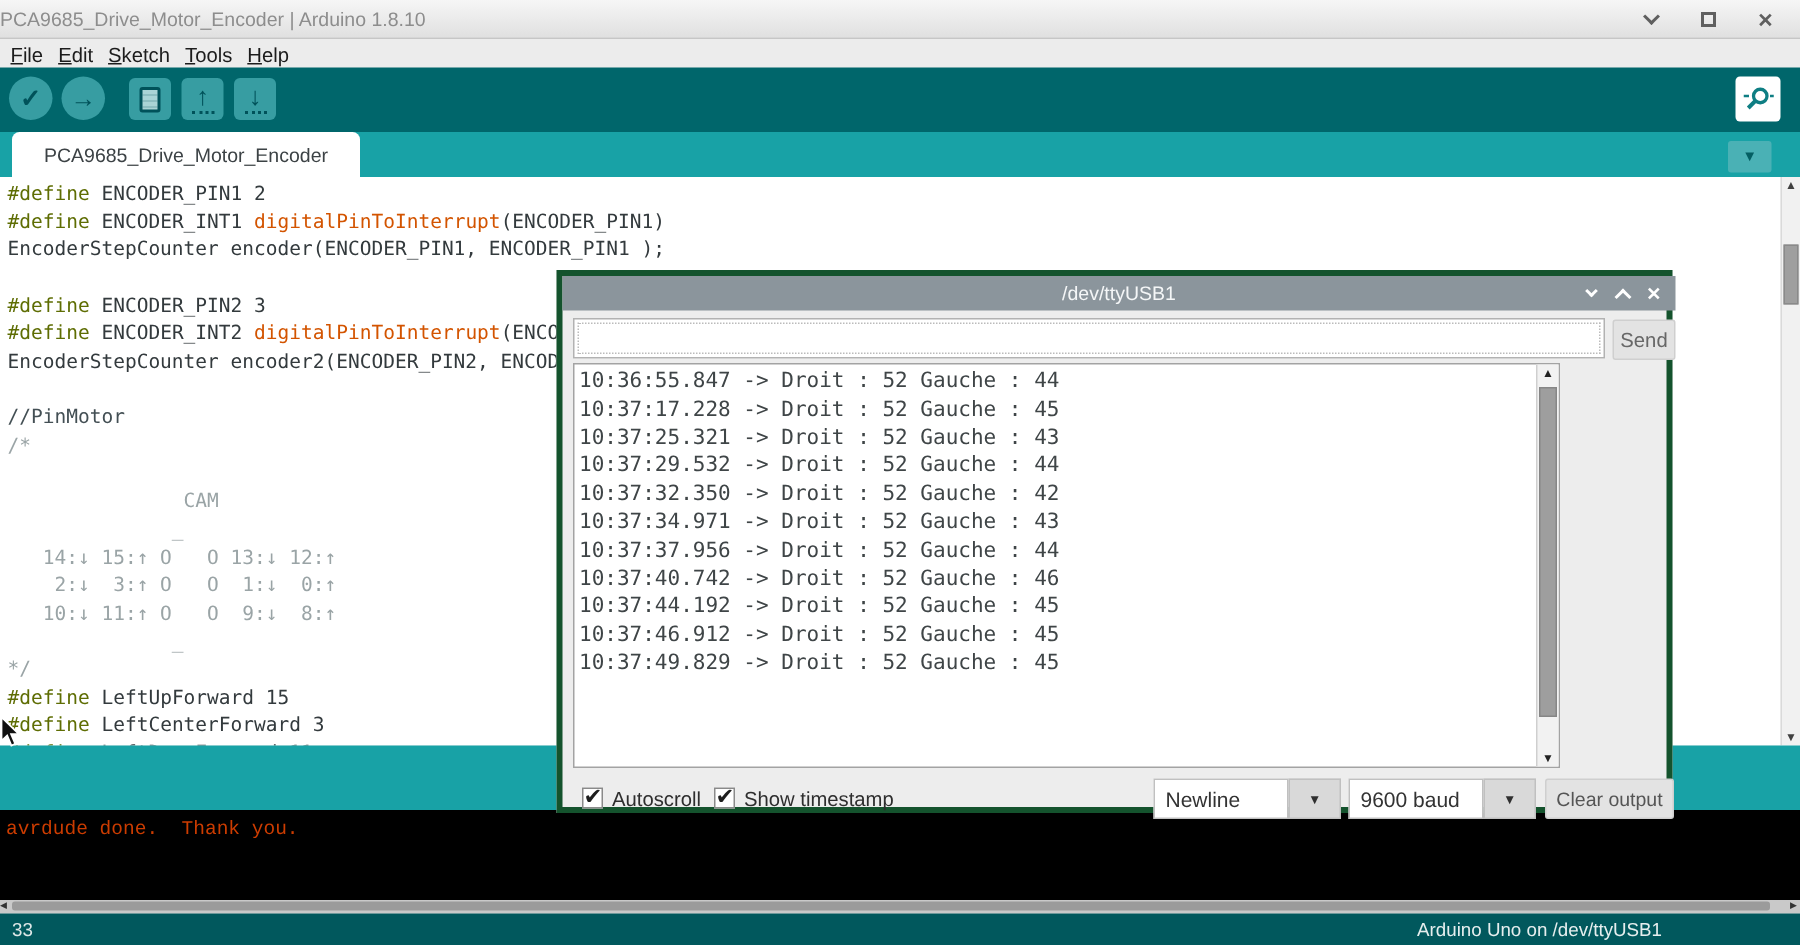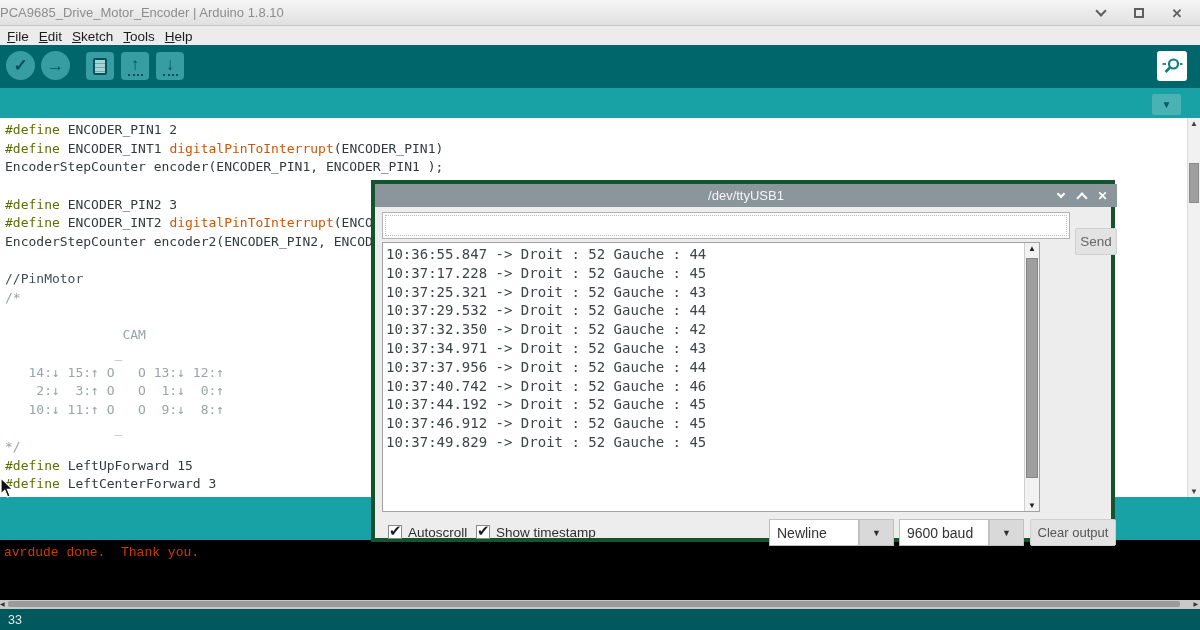--- a/index.html
+++ b/index.html
@@ -89,21 +89,21 @@
     border:4px solid #14532d;z-index:10}
   .sm-titlebar{position:absolute;left:0;top:0;width:742px;height:23px;background:#8b959c;
     display:flex;align-items:center;justify-content:center}
   .sm-title{font-size:13px;color:#f4f6f7}
   .sm-ctrls{position:absolute;right:9px;top:0;height:23px;display:flex;align-items:center;gap:10px}
   .sm-wc{display:flex;align-items:center;justify-content:center;width:11px;height:11px;cursor:pointer}
   .sm-chev-down{width:6px;height:6px;border-right:2px solid #fff;border-bottom:2px solid #fff;transform:rotate(45deg);margin-top:-3px}
   .sm-closex{font-size:12px;font-weight:bold;color:#fff;line-height:1}
   .sm-input{position:absolute;left:7px;top:28px;width:688px;height:27px;background:#fff;
     border:1px solid #b2b2b2;outline:1px dotted #bbb;outline-offset:-4px;font-size:13px;padding:0 6px;color:#333}
-  .sm-send{position:absolute;left:700px;top:44px;width:42px;height:27px;background:#e3e3e3;
+  .sm-send{position:absolute;left:700px;top:29px;width:42px;height:27px;background:#e3e3e3;
     border:1px solid #cfcfcf;border-radius:2px;font-size:13.5px;color:#676767;
     display:flex;align-items:center;justify-content:center;cursor:pointer}
   .sm-output{position:absolute;left:7px;top:58px;width:658px;height:270px;background:#fff;border:1px solid #a3a3a3}
   #sm-lines{position:absolute;left:3px;top:2px;font-family:"DejaVu Sans Mono",monospace;
     font-size:14px;line-height:18.8px;color:#3f4547;white-space:pre}
   .sm-vscroll{position:absolute;right:0;top:0;width:15px;height:268px;background:#f2f2f2;border-left:1px solid #cfcfcf}
   .smv-up{position:absolute;top:1px;left:0;width:14px;text-align:center;font-size:8px;color:#222;cursor:pointer}
   .smv-down{position:absolute;bottom:1px;left:0;width:14px;text-align:center;font-size:8px;color:#222;cursor:pointer}
   .smv-thumb{position:absolute;left:1px;top:15px;width:12px;height:220px;background:#9e9e9e;border:1px solid #868686;cursor:grab}
   .sm-bottom{position:absolute;left:0;top:328px;width:742px;height:33px}
@@ -172,20 +172,21 @@
         <circle cx="12.5" cy="9" r="4.5" fill="none" stroke="#0e7e83" stroke-width="2.2"></circle>
         <line x1="9" y1="12.5" x2="4.5" y2="17" stroke="#0e7e83" stroke-width="2.6"></line>
         <line x1="1.5" y1="9" x2="5" y2="9" stroke="#0e7e83" stroke-width="1.8"></line>
         <line x1="19" y1="9" x2="21.5" y2="9" stroke="#0e7e83" stroke-width="1.8"></line>
       </svg>
     </div>
   </div>
 
   <div class="tabbar">
     <div id="tabs-container">
+        <div class="tab active">PCA9685_Drive_Motor_Encoder</div>
       </div>
     <div class="tab-dropdown">
       <span>▼</span>
     </div>
   </div>
 
   <div class="editor">
     <div id="code"><div class="code-line"><span class="tk-p">#define </span><span class="tk-t">ENCODER_PIN1 2</span></div><div class="code-line"><span class="tk-p">#define </span><span class="tk-t">ENCODER_INT1 </span><span class="tk-f">digitalPinToInterrupt</span><span class="tk-t">(ENCODER_PIN1)</span></div><div class="code-line"><span class="tk-t">EncoderStepCounter encoder(ENCODER_PIN1, ENCODER_PIN1 );</span></div><div class="code-line">&nbsp;</div><div class="code-line"><span class="tk-p">#define </span><span class="tk-t">ENCODER_PIN2 3</span></div><div class="code-line"><span class="tk-p">#define </span><span class="tk-t">ENCODER_INT2 </span><span class="tk-f">digitalPinToInterrupt</span><span class="tk-t">(ENCODER_PIN2)</span></div><div class="code-line"><span class="tk-t">EncoderStepCounter encoder2(ENCODER_PIN2, ENCODER_PIN2 );</span></div><div class="code-line">&nbsp;</div><div class="code-line"><span class="tk-c2">//PinMotor</span></div><div class="code-line"><span class="tk-c">/*</span></div><div class="code-line">&nbsp;</div><div class="code-line"><span class="tk-c">               CAM</span></div><div class="code-line"><span class="tk-c">              _</span></div><div class="code-line"><span class="tk-c">   14:↓ 15:↑ O   O 13:↓ 12:↑</span></div><div class="code-line"><span class="tk-c">    2:↓  3:↑ O   O  1:↓  0:↑</span></div><div class="code-line"><span class="tk-c">   10:↓ 11:↑ O   O  9:↓  8:↑</span></div><div class="code-line"><span class="tk-c">              _</span></div><div class="code-line"><span class="tk-c">*/</span></div><div class="code-line"><span class="tk-p">#define </span><span class="tk-t">LeftUpForward 15</span></div><div class="code-line"><span class="tk-p">#define </span><span class="tk-t">LeftCenterForward 3</span></div><div class="code-line"><span class="tk-p">#define </span><span class="tk-t">LeftDownForward 11</span></div></div>
     <div class="vscroll">
       <div class="vs-up">▲</div>
@@ -201,20 +202,21 @@
   </div>
 
   <div class="hscroll">
     <span class="hs-left">◀</span>
     <div class="hs-thumb"></div>
     <span class="hs-right">▶</span>
   </div>
 
   <div class="statusbar">
     <span class="sb-left">33</span>
+    <span class="sb-right">Arduino Uno on /dev/ttyUSB1</span>
   </div>
 
   <div class="serial-window">
     <div class="sm-titlebar">
       <span class="sm-title">/dev/ttyUSB1</span>
       <span class="sm-ctrls">
         <span class="sm-wc">
             <span class="sm-chev-down"></span>
           </span>
         <span class="sm-wc">

